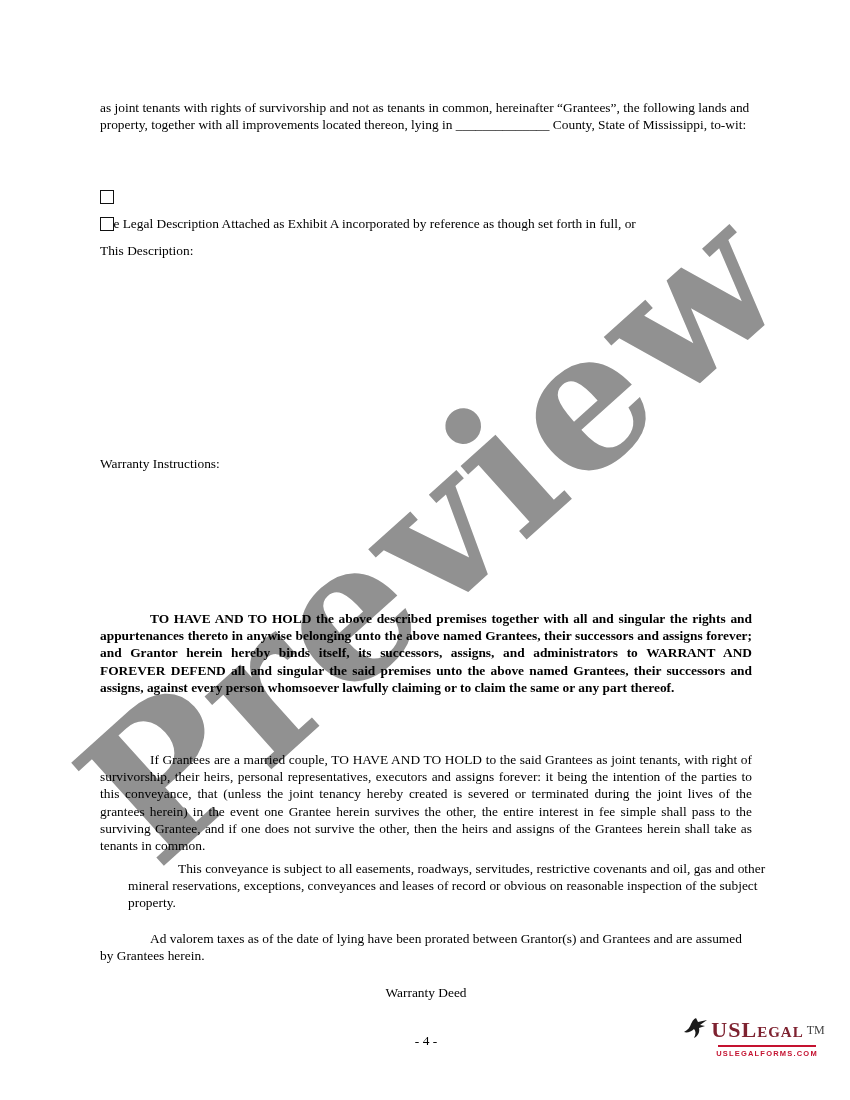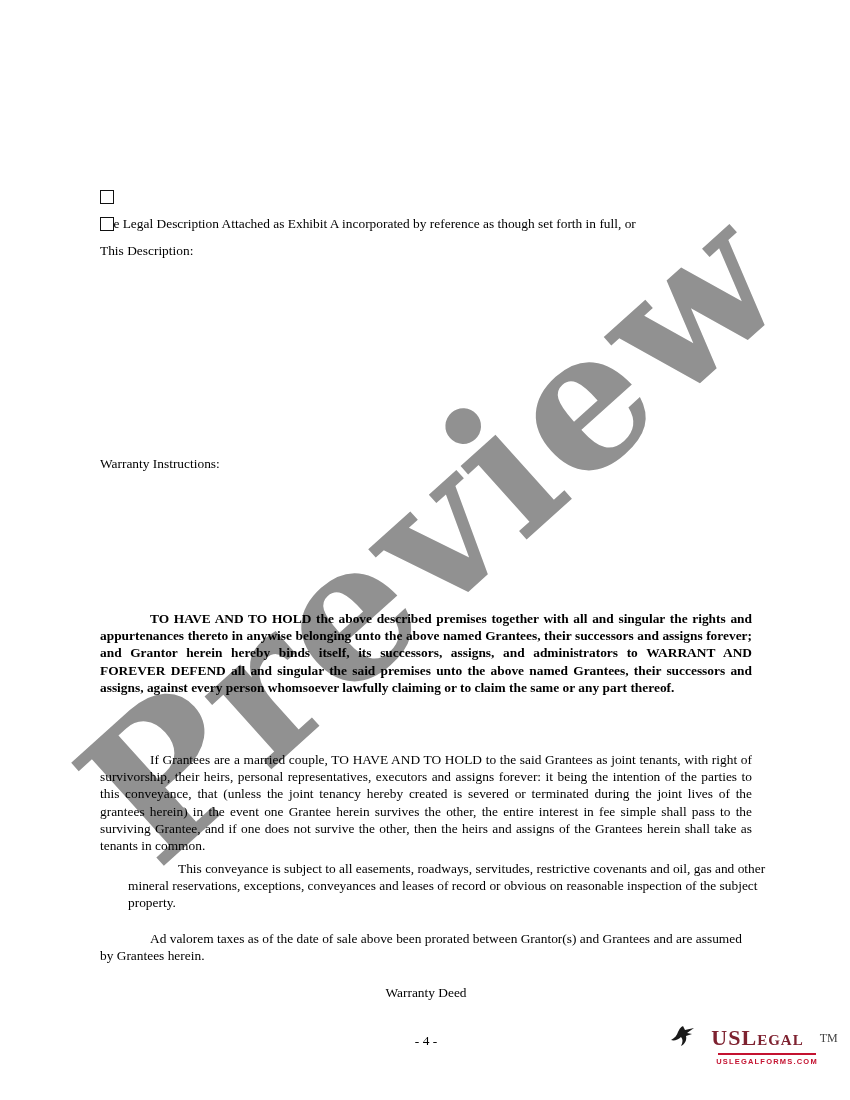--- a/index.html
+++ b/index.html
@@ -61,21 +61,21 @@
   .footer-title { top:984px; text-align:center; }
   .page-number  { top:1032px; text-align:center; }
 
   .logo {
     position:absolute;
     left:688px; top:1016px;
     width:132px;
     text-align:center;
     z-index:1;
   }
-  .logo-top { display:flex; align-items:center; justify-content:center; gap:15px;margin-top:8px; }
+  .logo-top { display:flex; align-items:center; justify-content:center; gap:2px; }
   .logo-brand {
     font-weight:bold;
     font-variant:small-caps;
     font-size:22px;
     letter-spacing:1px;
     line-height:24px;
   }
   .logo-tm { font-size:12px; vertical-align:top; color:#444; margin-left:1px; }
   .logo-rule { height:1.5px; margin:1px 4px 2px 30px; }
   .logo-site {
@@ -87,40 +87,41 @@
   }
   .eagle { flex:0 0 auto; }
 </style>
 </head>
 <body>
 
 <div class="page">
 
   <div class="watermark" style="color: rgb(145, 145, 145);">Preview</div>
 
+  <div class="block intro">as joint tenants with rights of survivorship and not as tenants in common, hereinafter “Grantees”, the following lands and property, together with all improvements located thereon, lying in ______________ County, State of Mississippi, to-wit:</div>
 
   <div class="block cb1 checkbox-row">
     <span class="checkbox"></span>
     <span class="cb-label">See Legal Description Attached as Exhibit A incorporated by reference as though set forth in full, or</span>
   </div>
 
   <div class="block cb2 checkbox-row">
     <span class="checkbox"></span>
     <span class="cb-label">This Description:</span>
   </div>
 
   <div class="block indexing">Warranty Instructions:</div>
 
   <div class="block p1 justify indented">TO HAVE AND TO HOLD the above described premises together with all and singular the rights and appurtenances thereto in anywise belonging unto the above named Grantees, their successors and assigns forever; and Grantor herein hereby binds itself, its successors, assigns, and administrators to WARRANT AND FOREVER DEFEND all and singular the said premises unto the above named Grantees, their successors and assigns, against every person whomsoever lawfully claiming or to claim the same or any part thereof.</div>
 
   <div class="block p2 justify indented">If Grantees are a married couple, TO HAVE AND TO HOLD to the said Grantees as joint tenants, with right of survivorship, their heirs, personal representatives, executors and assigns forever: it being the intention of the parties to this conveyance, that (unless the joint tenancy hereby created is severed or terminated during the joint lives of the grantees herein) in the event one Grantee herein survives the other, the entire interest in fee simple shall pass to the surviving Grantee, and if one does not survive the other, then the heirs and assigns of the Grantees herein shall take as tenants in common.</div>
 
   <div class="block p3 indented">This conveyance is subject to all easements, roadways, servitudes, restrictive covenants and oil, gas and other mineral reservations, exceptions, conveyances and leases of record or obvious on reasonable inspection of the subject property.</div>
 
-  <div class="block p4 indented">Ad valorem taxes as of the date of sale above been prorated between Grantor(s) and Grantees and are assumed by Grantees herein.</div>
+  <div class="block p4 indented">Ad valorem taxes as of the date of lying have been prorated between Grantor(s) and Grantees and are assumed by Grantees herein.</div>
 
   <div class="block footer-title">Warranty Deed</div>
 
   <div class="block page-number">- 4 -</div>
 
   <div class="logo">
     <div class="logo-top">
       <span class="eagle">
         <svg width="26" height="24" viewBox="0 0 26 24" fill="#1a1a1a" xmlns="http://www.w3.org/2000/svg">
           <path d="M13 2 L15 6 L24 4 L17 9 L22 10 L16 12 C17 16 15 20 11 22 C13 18 13 15 11 13 C8 16 4 17 1 16 C5 14 7 11 8 8 C10 4 11 3 13 2 Z"></path>

